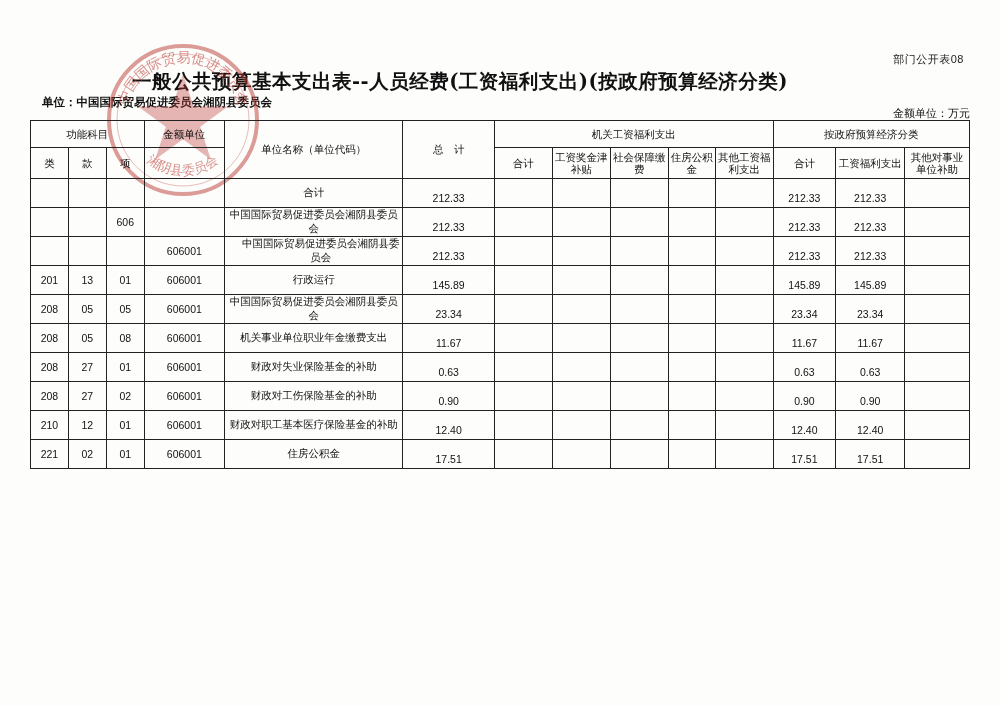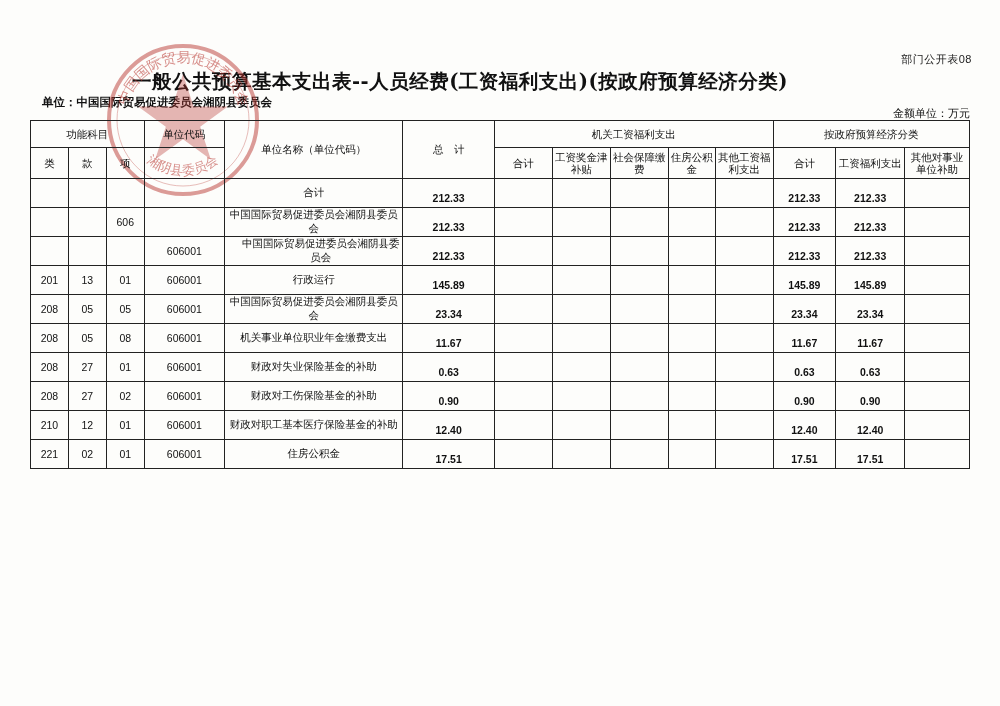--- a/index.html
+++ b/index.html
@@ -19,21 +19,21 @@
     position: absolute;
     left: 0; top: 0;
     width: 1000px;
     height: 706px;
     background: #fdfdfb;
   }
 
   
   .top-right-label {
     position: absolute;
-    right: 28px;
+    right: 36px;
     top: 52px;
     font-size: 11px;
     letter-spacing: 0.5px;
     color: #222;
   }
 
   .doc-title {
     position: absolute;
     left: 0;
     top: 68px;
@@ -128,21 +128,20 @@
   }
   td.num-right-mid {
     text-align: right;
     padding-right: 8px;
     font-size: 10.5px;
   }
   
   td.num span, td.num-right-mid span {
     display: inline-block;
     transform: translateY(5px);
-    font-weight: bold;
   }
   .hdr-funcsubj {
     font-size: 11px;
   }
 </style>
 </head>
 <body>
 
 <div class="page">
 
@@ -183,21 +182,21 @@
         <col class="h-shbz">
         <col class="h-zfgj">
         <col class="h-qtgz">
       <col class="h-hj2">
         <col class="h-gzfl">
         <col class="h-qtsy">
     </colgroup>
     <thead>
       <tr>
         <th colspan="3" class="hdr-funcsubj" style="height:22px">功能科目</th>
-        <th rowspan="2">单位代码</th>
+        <th rowspan="2">金额单位</th>
         <th rowspan="3">单位名称（单位代码）</th>
         <th rowspan="3">总　计</th>
         <th colspan="5">机关工资福利支出</th>
         <th colspan="3">按政府预算经济分类</th>
       </tr>
       <tr>
         <th rowspan="2" style="height:20px">类</th>
         <th rowspan="2">款</th>
         <th rowspan="2">项</th>
         <th rowspan="2">合计</th>

